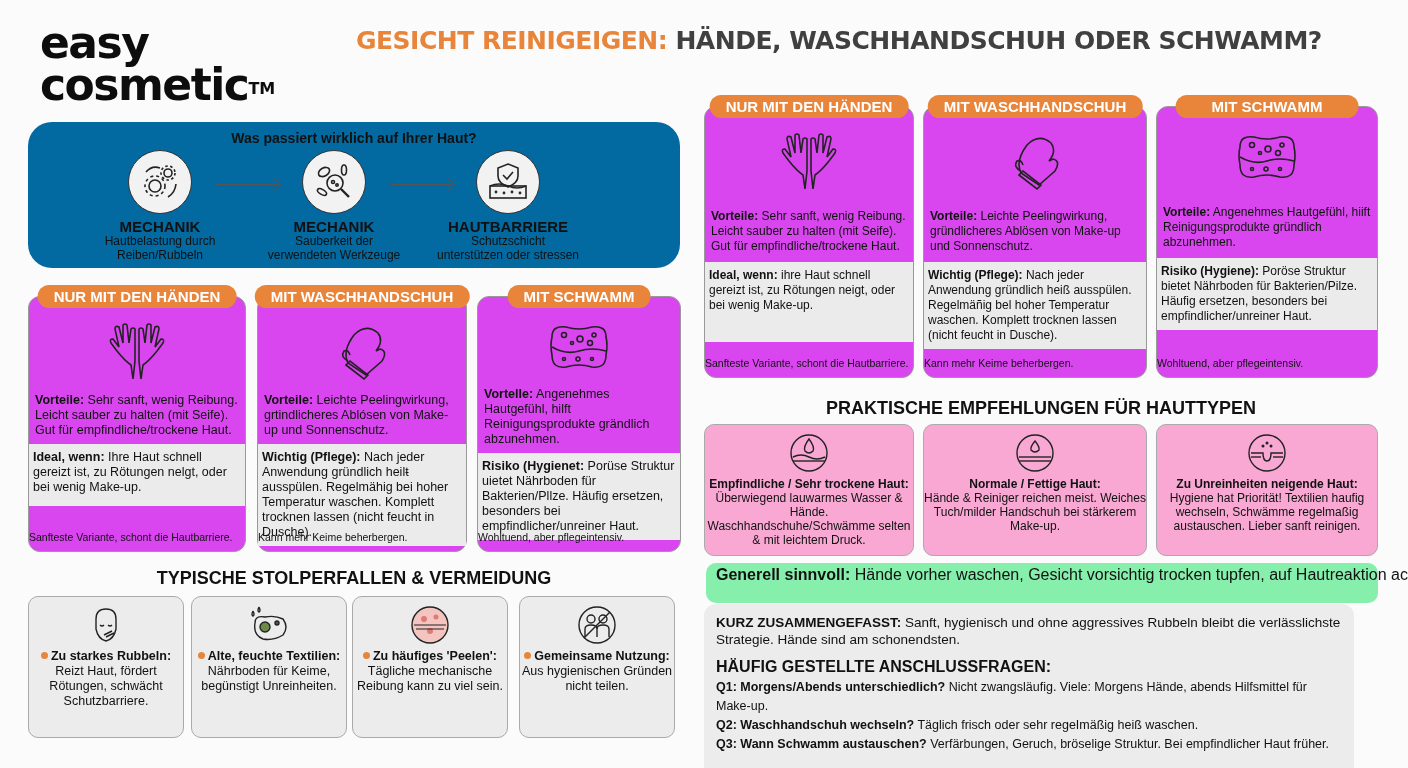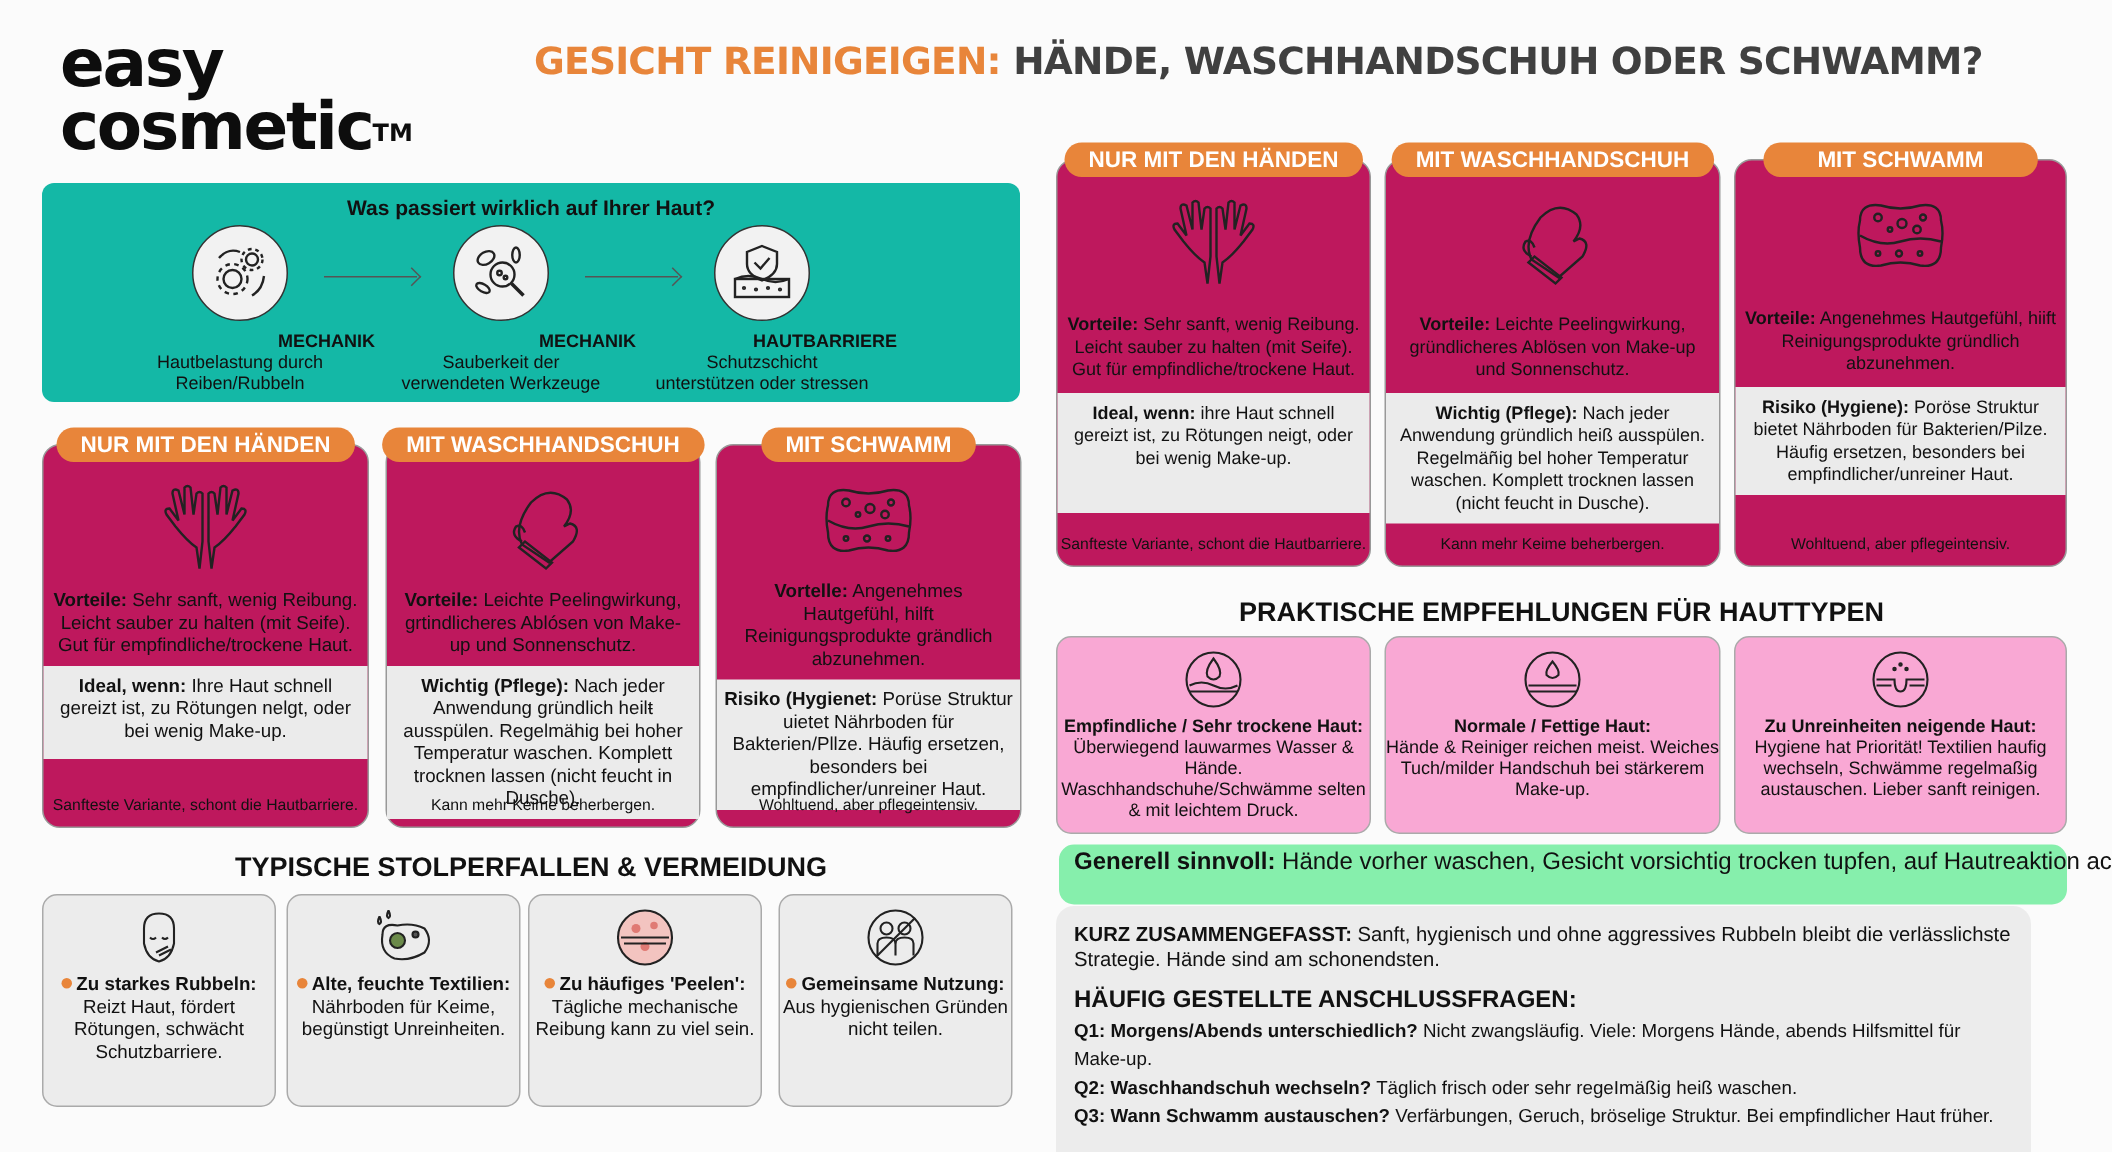--- a/index.html
+++ b/index.html
@@ -7,30 +7,30 @@
   body { font-family: "Liberation Sans", "DejaVu Sans", sans-serif; color: #111; position: relative; }
 
   .logo { position: absolute; left: 40px; top: 22px; font-family: "DejaVu Sans", sans-serif; font-weight: 700; font-size: 44px; line-height: 42px; letter-spacing: -1.5px; color: #0d0d0d; }
   .logo sup { font-size: 16px; letter-spacing: 0; vertical-align: top; position: relative; top: 4px; }
 
   .main-title { position: absolute; left: 356px; top: 26px; font-family: "DejaVu Sans", sans-serif; font-weight: 700; font-size: 25px; letter-spacing: -0.5px; white-space: nowrap; }
   .main-title .orange { color: #e8853a; }
   .main-title .dark { color: #404040; }
 
   
-  .flow { position: absolute; left: 28px; top: 122px; width: 652px; height: 146px; background: #14b8a6; border-radius: 8px; }
+  .flow { position: absolute; left: 28px; top: 122px; width: 652px; height: 146px; background: #0369a1; border-radius: 24px; }
   .flow-title { position: absolute; top: 8px; left: 0; width: 100%; text-align: center; font-weight: 700; font-size: 14px; }
   .flow-step { position: absolute; top: 28px; width: 180px; text-align: center; font-size: 12px; line-height: 14px; }
   .flow-step .circ { width: 64px; height: 64px; border: 1.5px solid #333; border-radius: 50%; margin: 0 auto 6px; display: flex; align-items: center; justify-content: center; background: #f2f2f2; }
-  .flow-step .lbl { font-weight: 700; font-size: 12px; text-align: right; }
+  .flow-step .lbl { font-weight: 700; font-size: 15px; }
   .flow-arrow { position: absolute; top: 62px; height: 1px; background: #555; }
   .flow-arrow::after { content: ""; position: absolute; right: -1px; top: -4px; width: 8px; height: 8px; border-right: 1.5px solid #555; border-top: 1.5px solid #555; transform: rotate(45deg); }
 
   
-  .card { position: absolute; border: 1.5px solid #999; border-radius: 12px; background: #be185d; text-align: center; }
+  .card { position: absolute; border: 1.5px solid #999; border-radius: 12px; background: #d946ef; }
   .card .tag { position: absolute; top: -12px; left: 50%; transform: translateX(-50%); background: #e8853a; color: #fff; font-weight: 700; font-size: 15px; padding: 3px 16px; border-radius: 12px; white-space: nowrap; }
   .card .ico { margin: 24px auto 0; display: block; }
   .card .pro { font-size: 12.5px; line-height: 15px; padding: 0 6px; }
   .card .risk { background: #ebebeb; font-size: 12.5px; line-height: 15px; padding: 6px 4px; }
   .card .foot { font-size: 10.5px; position: absolute; bottom: 8px; left: 0; width: 100%; }
   .b { font-weight: 700; }
 
   .section-h { position: absolute; font-weight: 700; font-size: 18px; text-align: center; white-space: nowrap; }
 
   .pit { position: absolute; top: 596px; width: 156px; height: 142px; background: #ececec; border: 1.5px solid #aaa; border-radius: 10px; text-align: center; font-size: 12.5px; line-height: 15px; }

